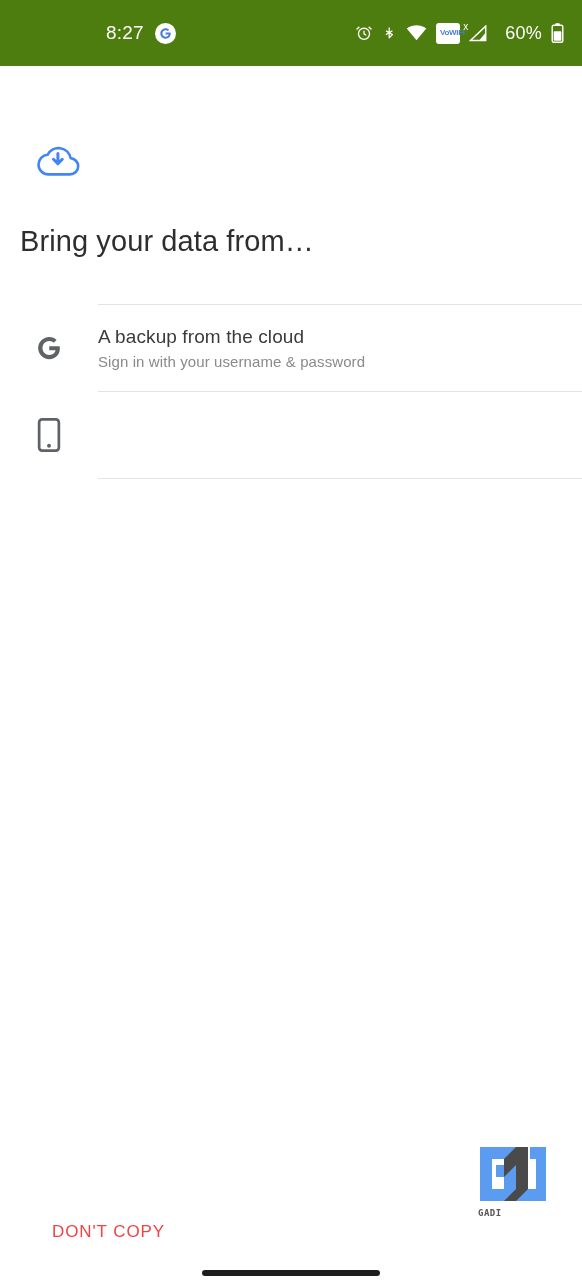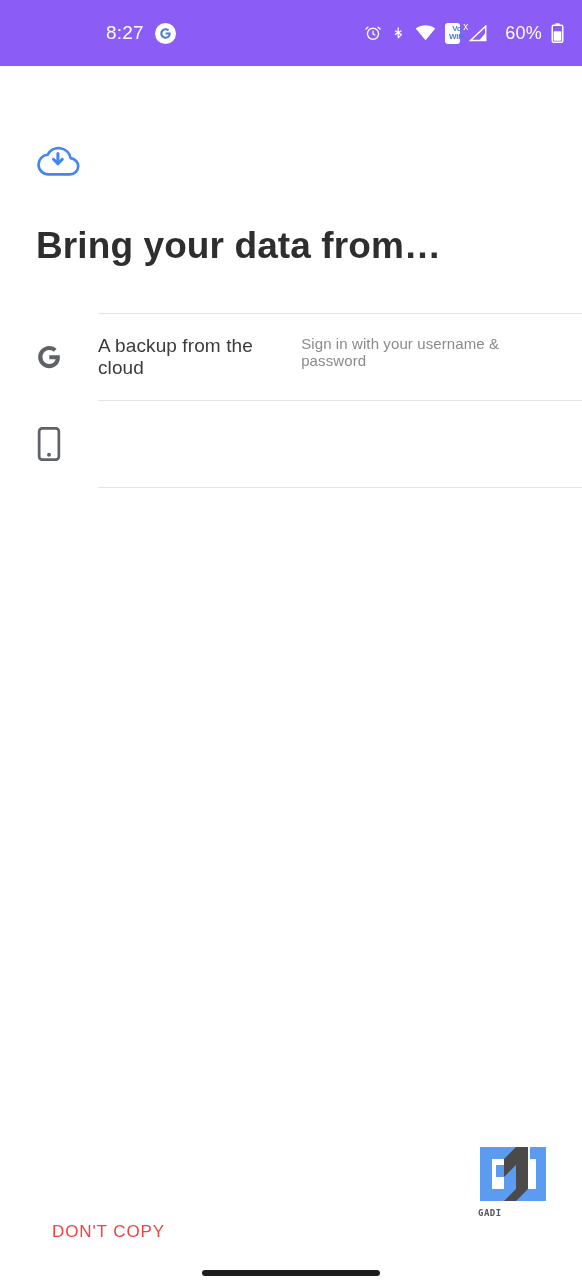--- a/index.html
+++ b/index.html
@@ -13,21 +13,21 @@
   #phone {
     position:relative;
     width:582px; height:1286px;
     background:#ffffff;
   }
 
   
   .status-bar {
     position:absolute; top:0; left:0;
     width:582px; height:66px;
-    background:#8b5cf6;
+    background:#4d7c0f;
     display:flex; align-items:center;
     padding:0 18px;
   }
   .sb-left {
     display:flex; align-items:center; gap:11px;
     margin-left:88px;
   }
   .sb-time {
     color:#ffffff; font-size:19px; letter-spacing:.2px;
   }
@@ -40,23 +40,23 @@
   .sb-right {
     margin-left:auto;
     display:flex; align-items:center; gap:9px;
   }
   .sb-right .ic { display:flex; align-items:center; }
   .sb-batt-pct {
     color:#ffffff; font-size:18px; letter-spacing:.2px;
     margin-left:8px;
   }
   .vowifi {
-    width:15px; height:21px; border-radius:3px;
-    background:#ffffff;
-    display:flex; flex-direction:column;
+    width:24px; height:21px; border-radius:3px;
+    background:#ffffff;
+    display:flex; flex-direction:row;
     align-items:center; justify-content:center;
     line-height:1;
     padding-left:8px;
   }
   .vowifi span {
     color:#4a7fd4; font-size:8px; font-weight:bold;
     letter-spacing:-.3px;
   }
   .sigwrap { position:relative; display:flex; align-items:flex-end; }
   .sigwrap .xmark {
@@ -66,42 +66,42 @@
 
   
   .content { position:absolute; top:66px; left:0; width:582px; }
 
   .hero-icon {
     margin:75px 0 0 36px;
     width:44px; height:44px;
   }
 
   .headline {
-    margin:40px 0 0 36px;
-    font-size:37px; font-weight:700;
+    margin:40px 0 0 20px;
+    font-size:29px; font-weight:400;
     color:#2e2e2e; letter-spacing:.1px;
   }
 
   
   .list { margin-top:46px; }
   .divider {
     height:1px; background:#e4e4e4;
     margin-left:98px;
   }
   .row {
     display:flex; align-items:center;
     min-height:86px;
     padding-right:24px;
     cursor:pointer;
   }
   .row-icon {
     width:98px; flex:0 0 98px;
     display:flex; align-items:center; justify-content:center;
   }
-  .row-text { display:flex; flex-direction:row; gap:5px; }
+  .row-text { display:flex; flex-direction:column; gap:5px; }
   .row-title {
     font-size:19px; color:#3b3b3b; font-weight:400;
     letter-spacing:.1px;
   }
   .row-sub {
     font-size:15px; color:#8a8a8a; font-weight:400;
     letter-spacing:.1px;
   }
   .row-title sup { font-size:11px; vertical-align:super; }
 

